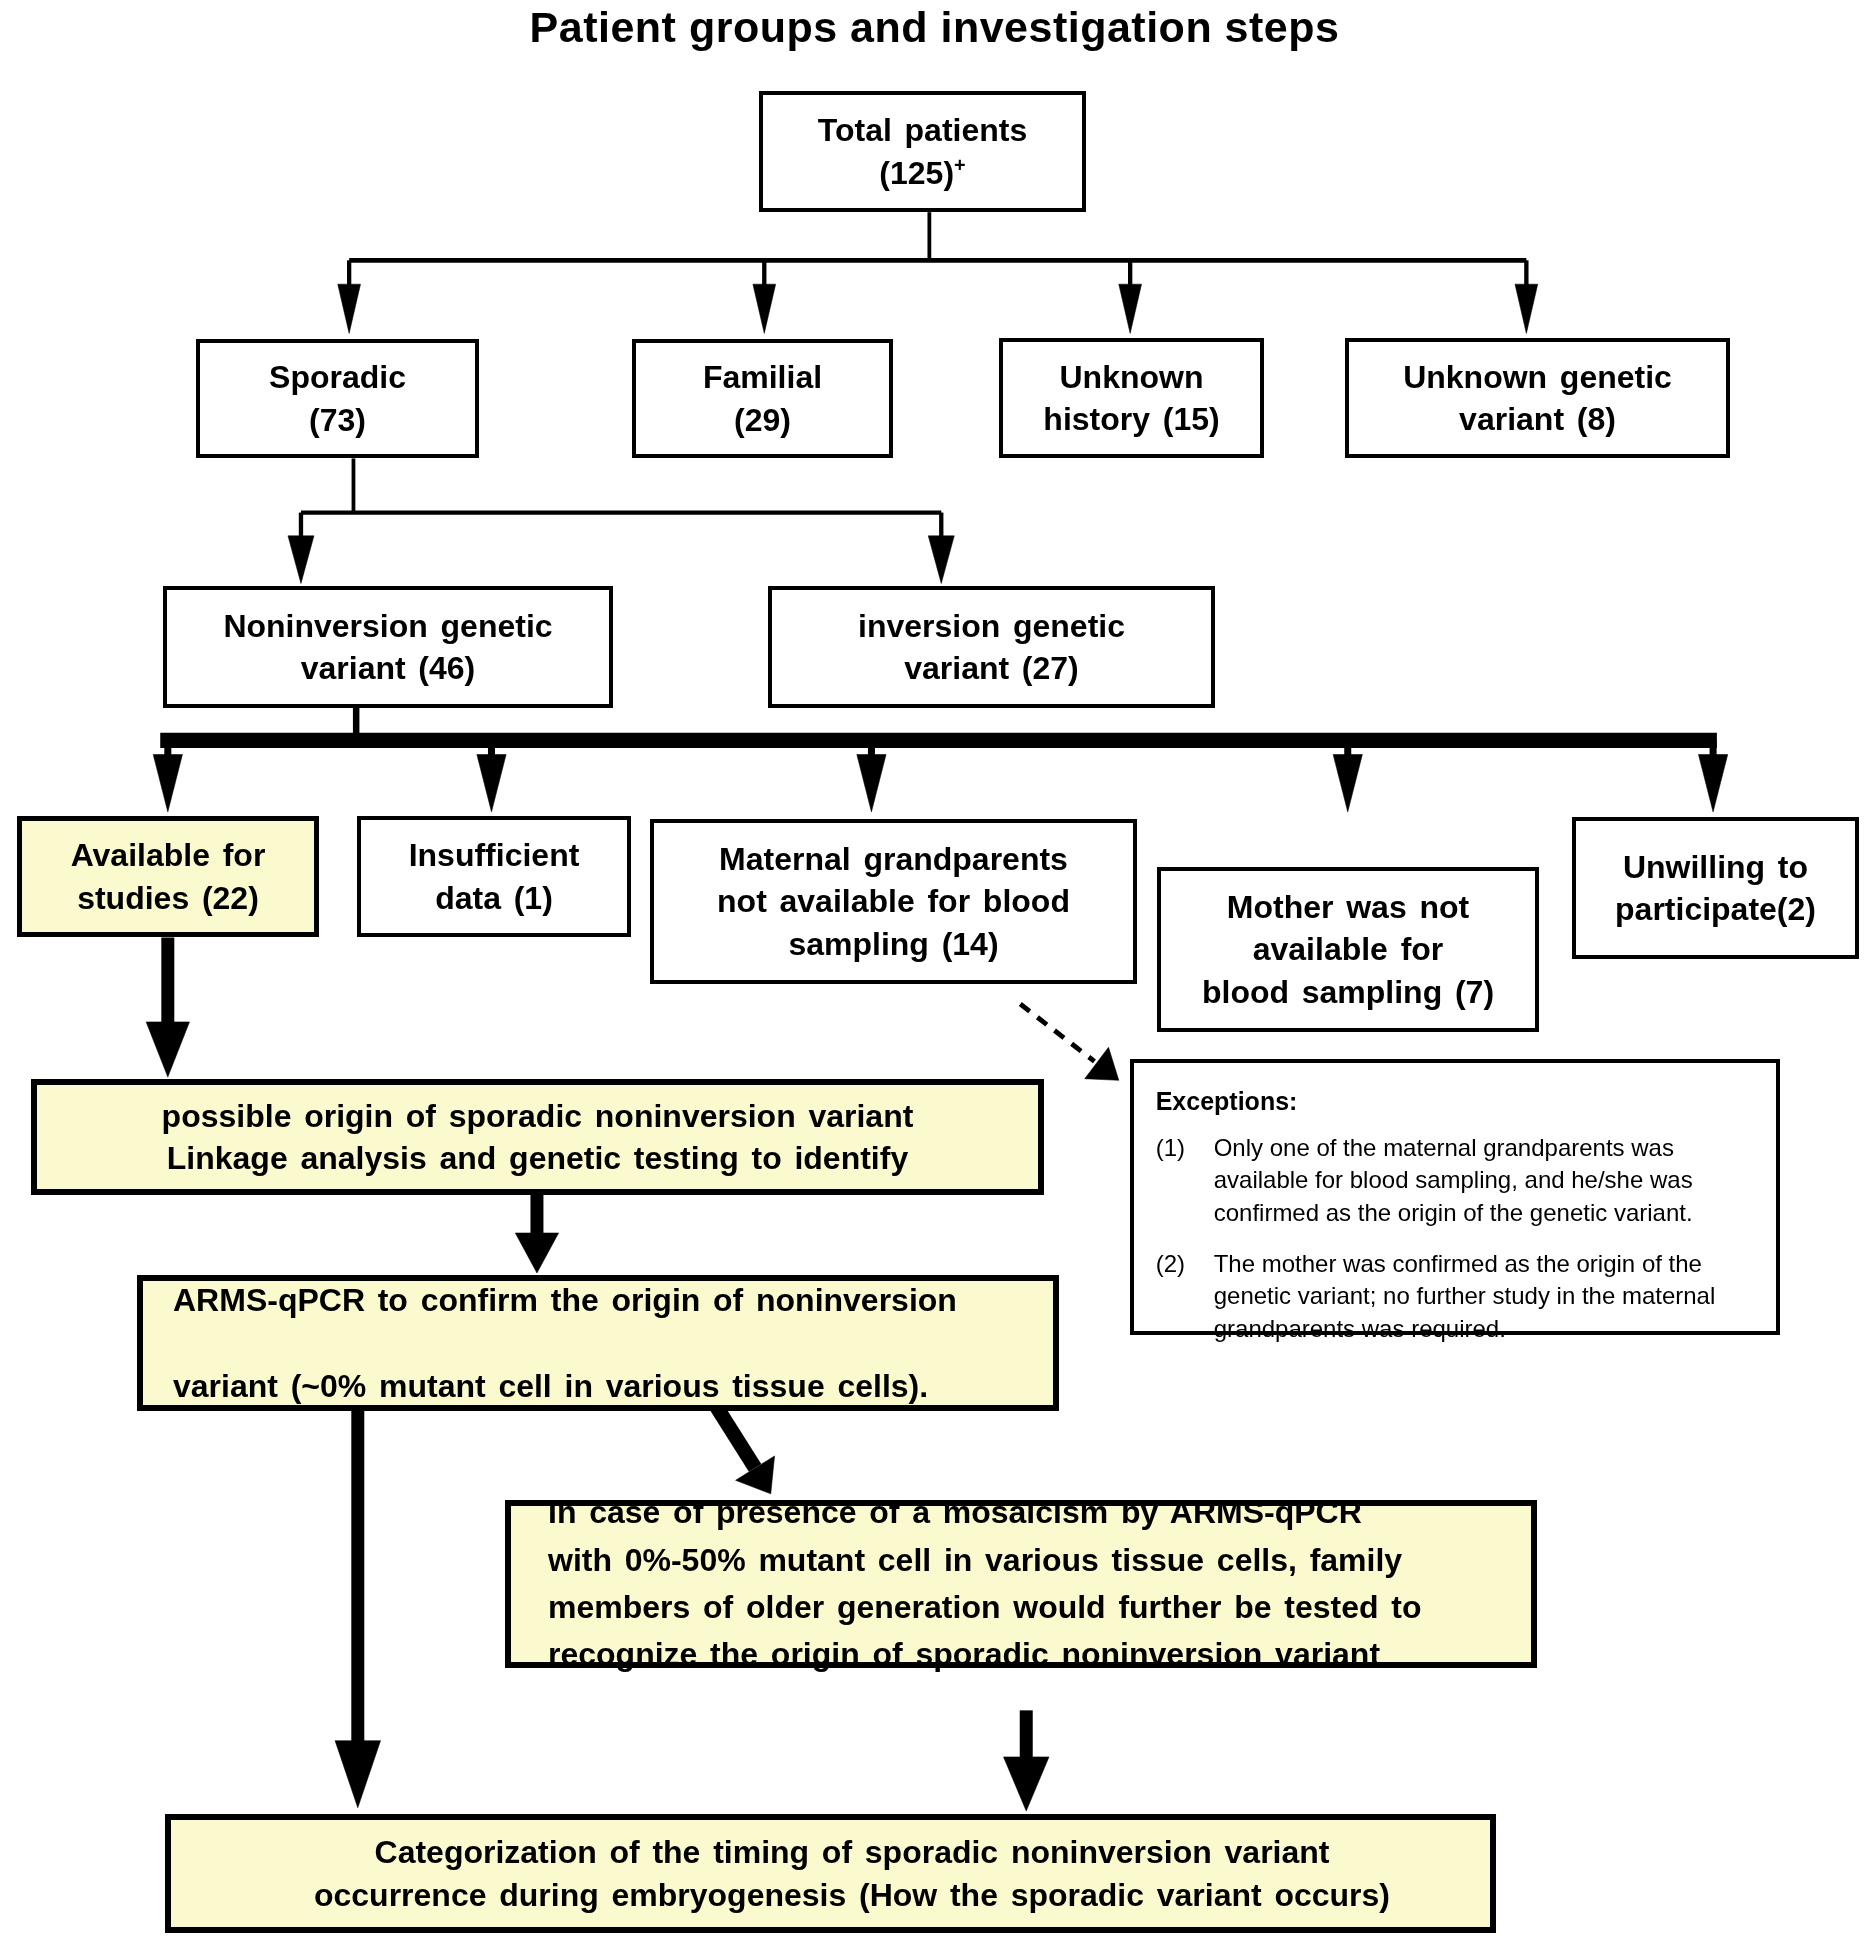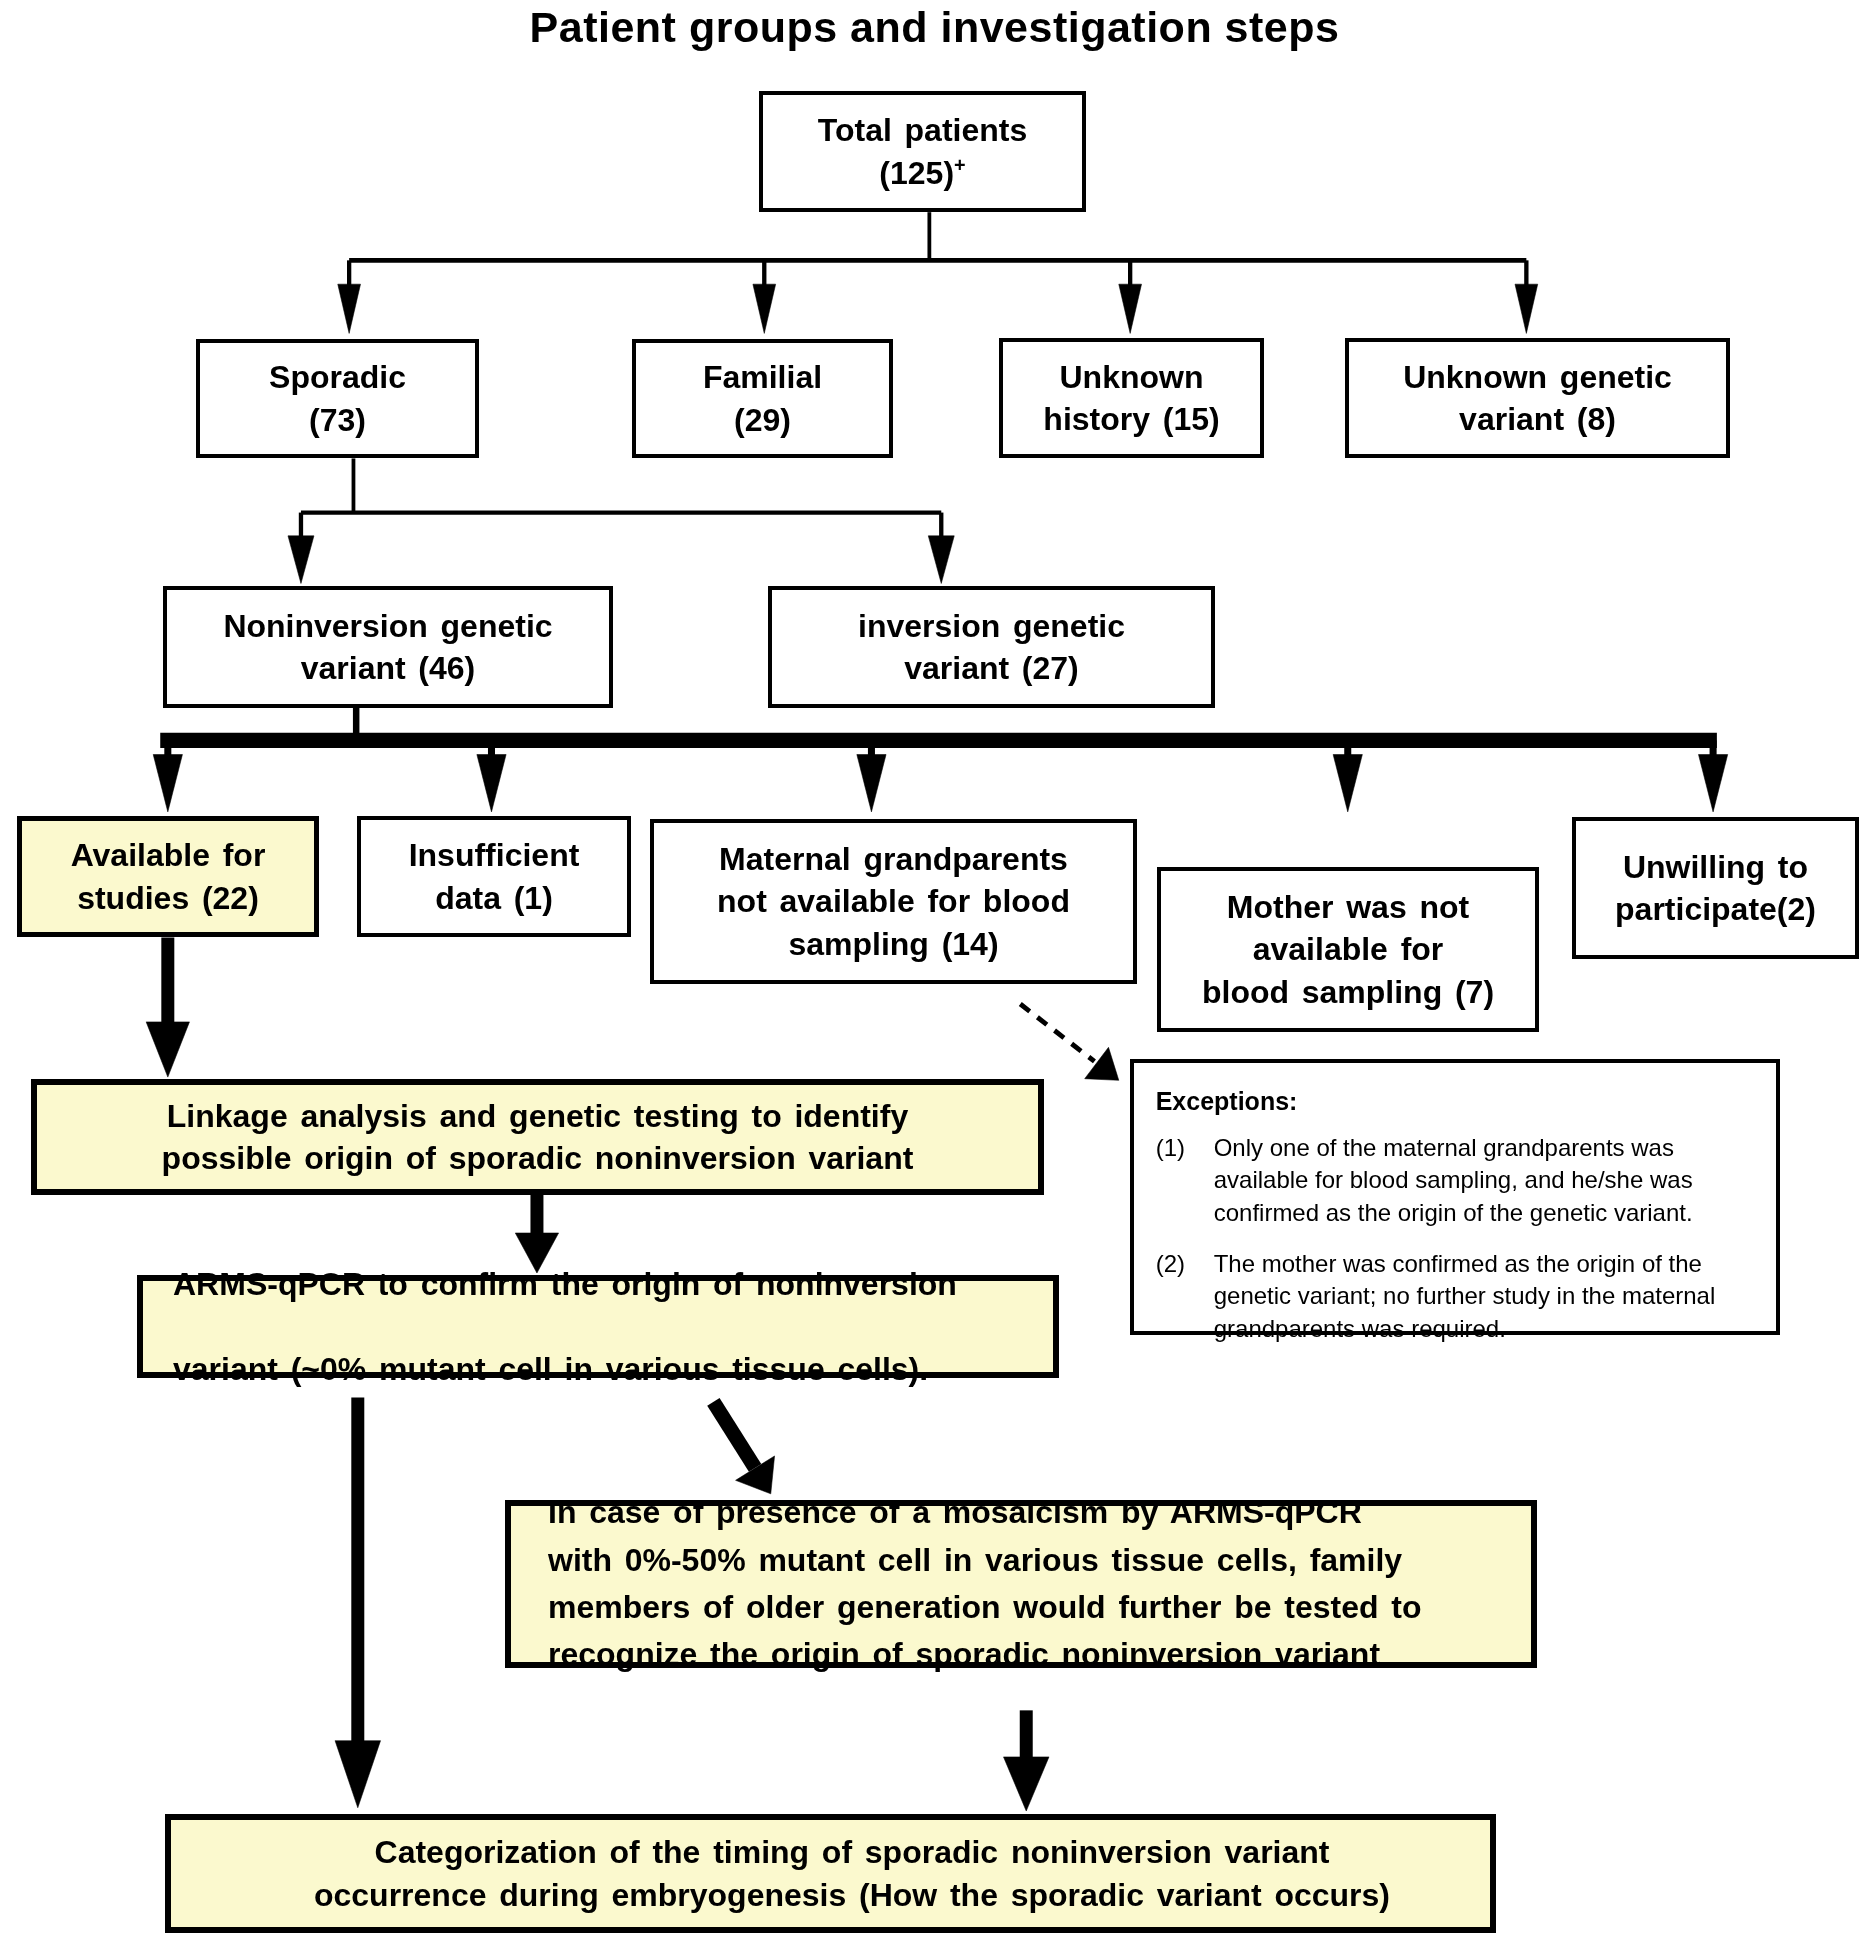--- a/index.html
+++ b/index.html
@@ -163,37 +163,37 @@
     <span>Mother was not</span>
     <span>available for</span>
     <span>blood sampling (7)</span>
   </div>
   <div class="box" style="left:1572px;top:817px;width:287px;height:142px;">
     <span>Unwilling to</span>
     <span>participate(2)</span>
   </div>
 
   <div class="box hl" style="left:31px;top:1079px;width:1013px;height:116px;border-width:6px;">
+    <span>possible origin of sporadic noninversion variant</span>
     <span>Linkage analysis and genetic testing to identify</span>
-    <span>possible origin of sporadic noninversion variant</span>
   </div>
 
   <div class="exceptions" style="left:1130px;top:1059px;width:650px;height:276px;">
     <div class="hdr">Exceptions:</div>
     <div class="exc-item">
       <div class="num">(1)</div>
       <div class="txt">Only one of the maternal grandparents was available for blood sampling, and he/she was confirmed as the origin of the genetic variant.</div>
     </div>
     <div class="exc-item">
       <div class="num">(2)</div>
       <div class="txt">The mother was confirmed as the origin of the genetic variant; no further study in the maternal grandparents was required.</div>
     </div>
   </div>
 
-  <div class="box hl leftalign" style="left:137px;top:1275px;width:922px;height:103px;border-width:6px;padding-left:30px;gap:43px;">
+  <div class="box hl leftalign" style="left:137px;top:1275px;width:922px;height:136px;border-width:6px;padding-left:30px;gap:43px;">
     <span>ARMS-qPCR to confirm the origin of noninversion</span>
     <span>variant (~0% mutant cell in various tissue cells).</span>
   </div>
 
   <div class="box hl leftalign thick" style="left:505px;top:1500px;width:1032px;height:168px;padding-left:37px;line-height:1.48;">
     <span>In case of presence of a mosaicism by ARMS-qPCR</span>
     <span>with 0%-50% mutant cell in various tissue cells, family</span>
     <span>members of older generation would further be tested to</span>
     <span>recognize the origin of sporadic noninversion variant</span>
   </div>

